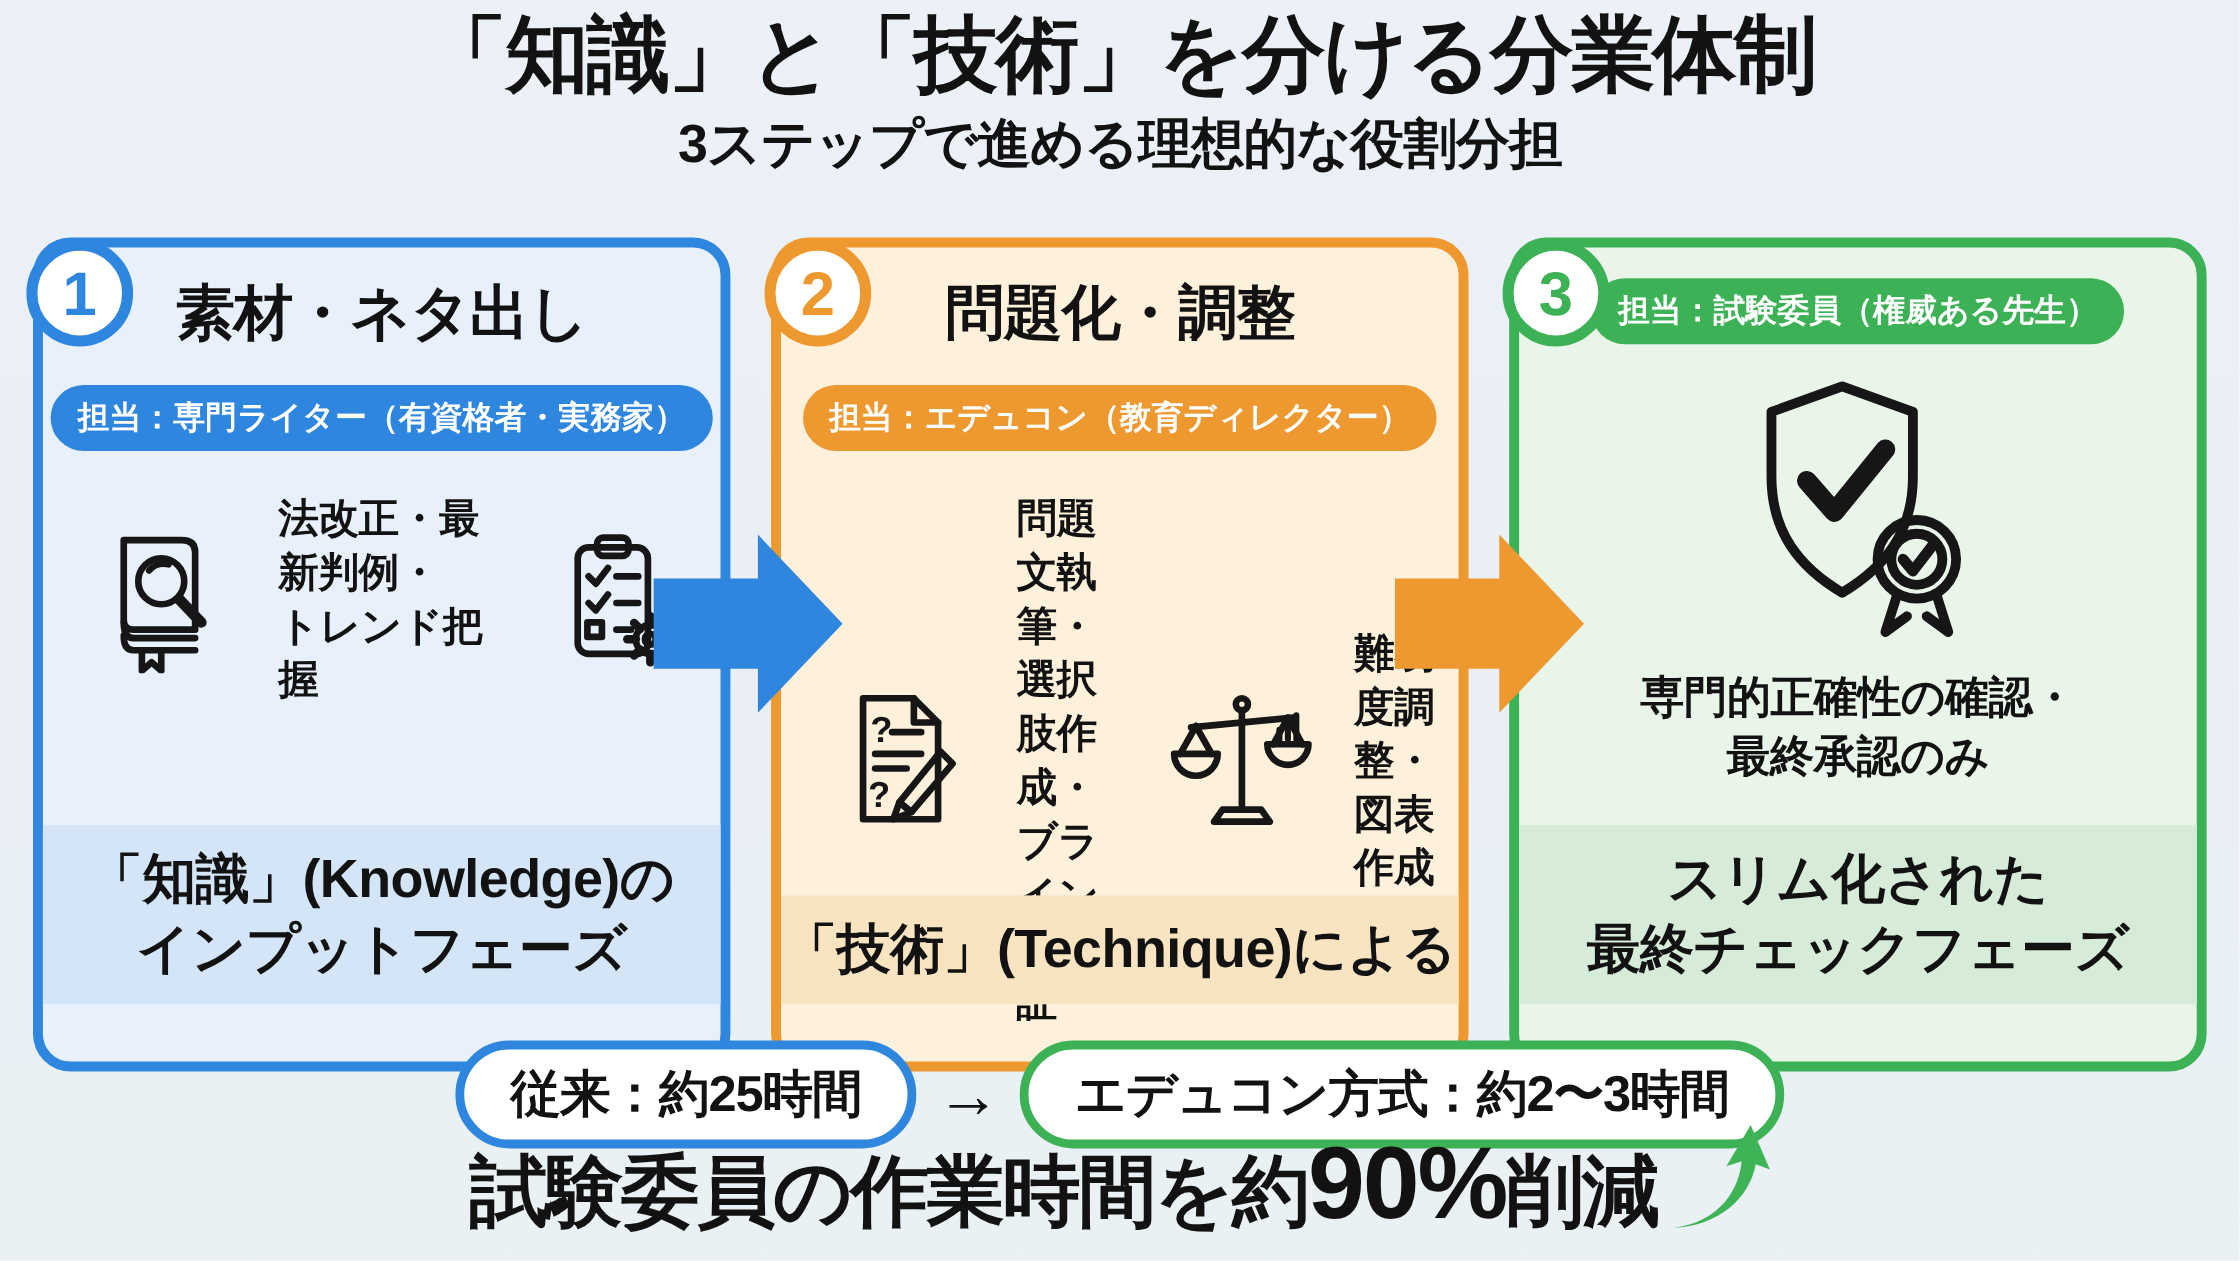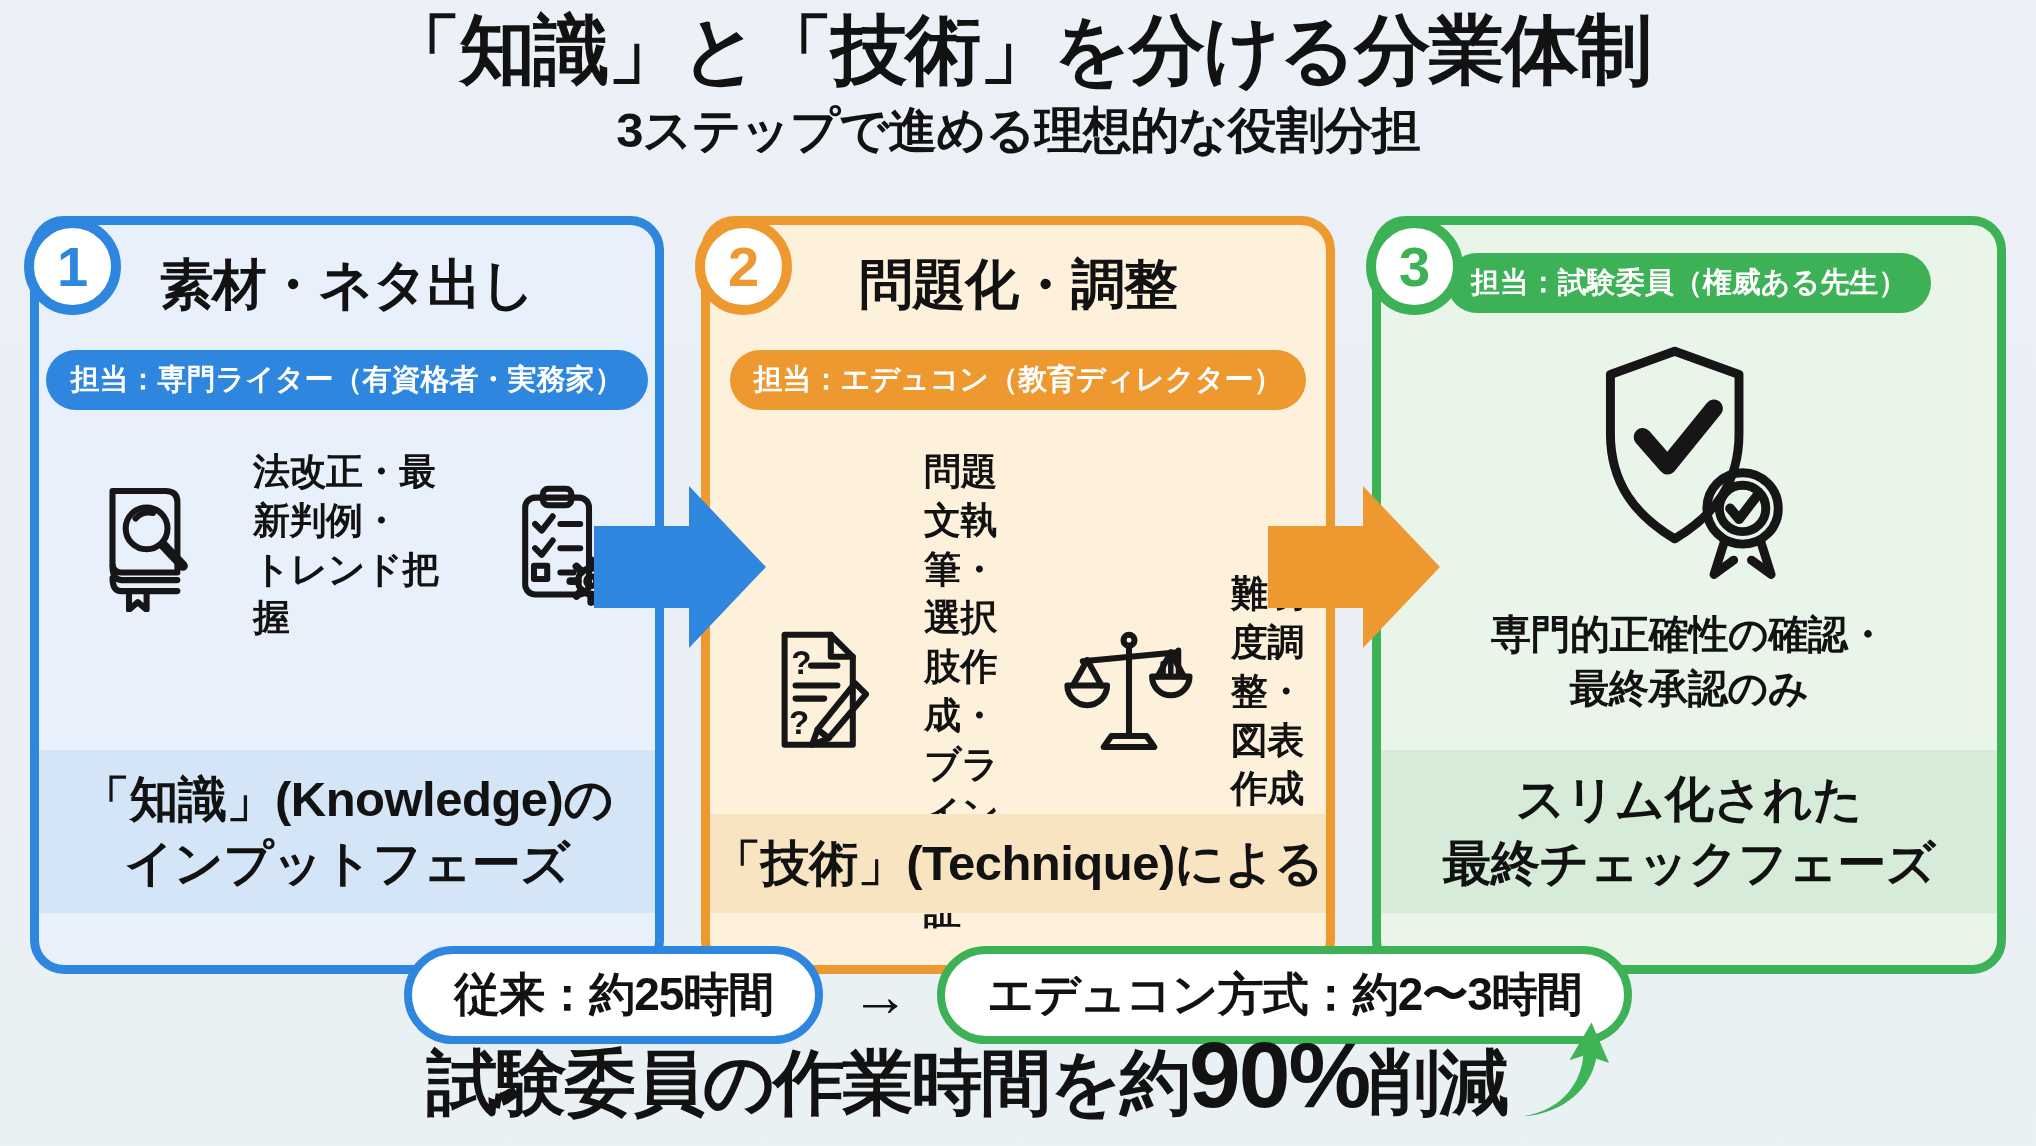--- a/index.html
+++ b/index.html
@@ -40,21 +40,21 @@
         font-size:49px;font-weight:900;line-height:1.32;letter-spacing:-0.5px;}
   .c1 .strip{background:#d3e5f7;}
   .c2 .strip{background:#f8e4c1;}
   .c3 .strip{background:#d6ecd8;}
   
   .flow-arrow{position:absolute;top:486px;}
   .flow-arrow.a1{left:594px;}
   .flow-arrow.a2{left:1268px;}
   
   .pills{position:absolute;top:946px;left:0;right:0;display:flex;justify-content:center;
-        align-items:center;gap:28px;}
+        align-items:center;gap:18px;}
   .pill{background:#fff;border-radius:999px;font-size:46px;font-weight:900;padding:10px 42px;
         letter-spacing:-1px;white-space:nowrap;}
   .pill.before{border:8px solid #2e86de;}
   .pill.after{border:8px solid #3cb155;}
   .flow-glyph{font-size:58px;font-weight:900;}
   
   .result{position:absolute;top:1022px;left:0;right:0;display:flex;justify-content:center;
         align-items:center;text-align:right;}
   .result-text{letter-spacing:-2px;}
   .result-prefix,.result-suffix{font-size:71px;font-weight:900;}

